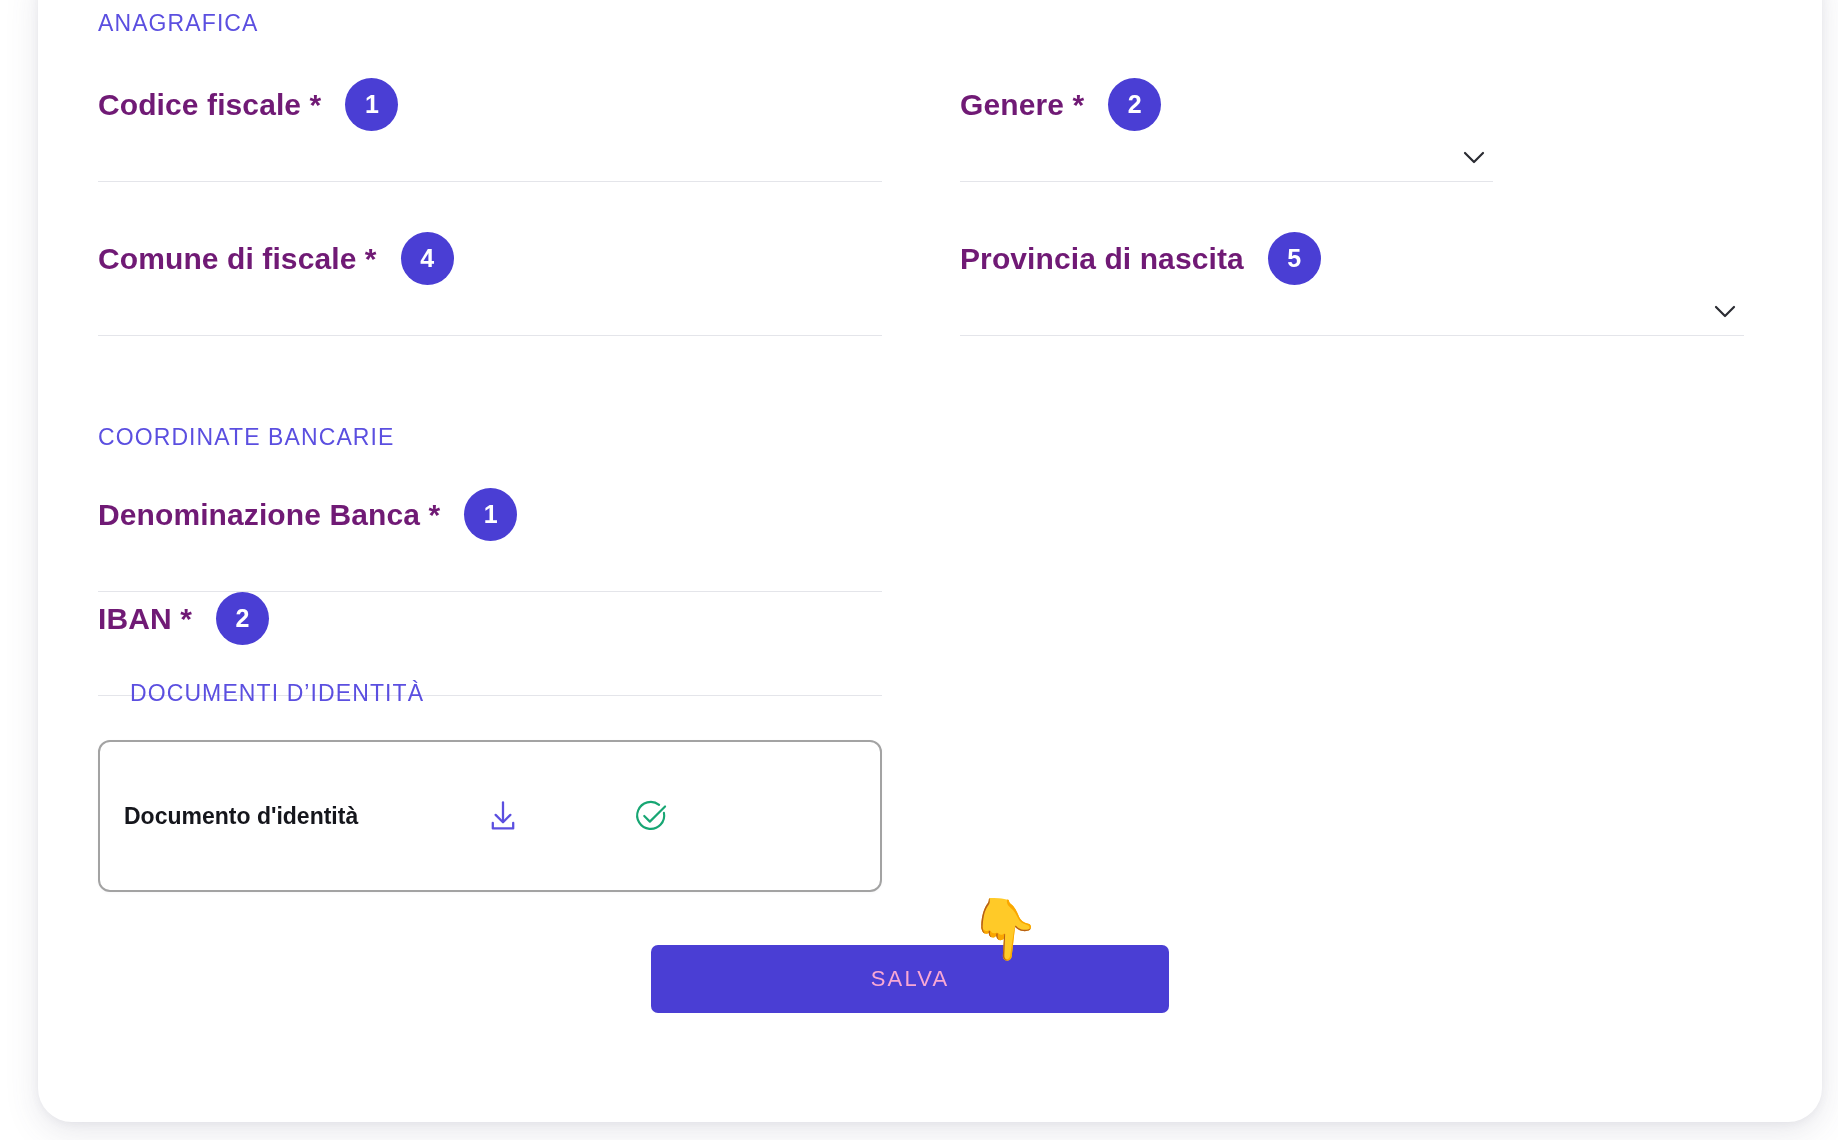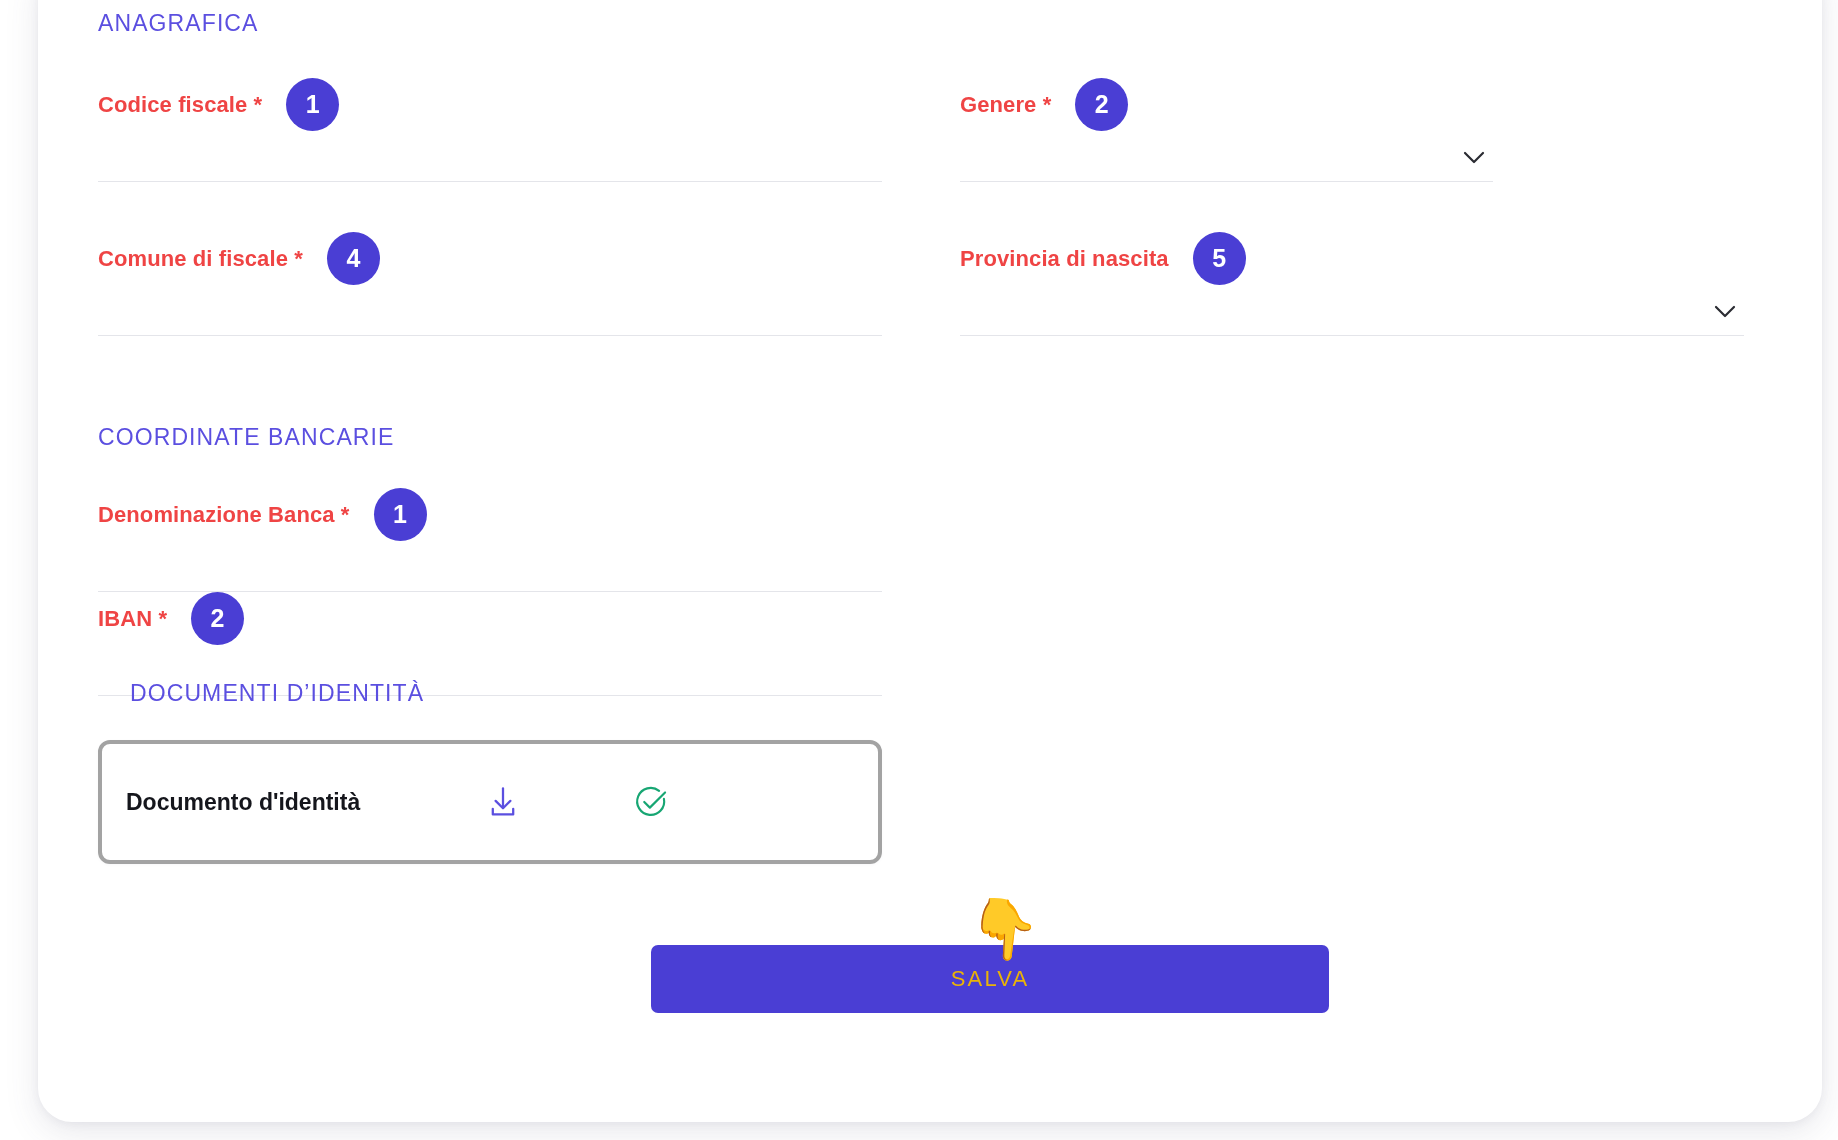--- a/index.html
+++ b/index.html
@@ -69,23 +69,23 @@
   }
   .field-label {
     position: absolute;
     left: 0;
     top: 0;
     display: flex;
     align-items: center;
     white-space: nowrap;
   }
   .label-text {
-    font-size: 22px;
+    font-size: 30px;
     font-weight: 700;
-    color: #ef4444;
+    color: #701a75;
     letter-spacing: 0.1px;
   }
   .badge {
     width: 53px;
     height: 53px;
     border-radius: 50%;
     background: #4A3ED4;
     color: #ffffff;
     font-size: 25px;
     font-weight: 700;
@@ -122,23 +122,23 @@
     bottom: 18px;
     width: 22px;
     height: 13px;
     pointer-events: none;
   }
   .chevron svg { display: block; }
 
   
   .doc-card {
     position: relative;
-    height: 124px;
+    height: 152px;
     background: #ffffff;
-    border: 4px solid #a3a3a3;
+    border: 2px solid #a3a3a3;
     border-radius: 12px;
     display: flex;
     align-items: center;
     box-shadow: 0 1px 3px rgba(80,80,110,0.04);
   }
   .doc-label {
     position: absolute;
     left: 24px;
     font-size: 23px;
     font-weight: 700;
@@ -153,26 +153,26 @@
     align-items: center;
     justify-content: center;
     cursor: pointer;
   }
   .doc-icon.download { left: 49%; }
   .doc-icon.check    { left: 68%; }
 
   
   .save-btn {
     position: absolute;
-    width: 678px;
+    width: 518px;
     height: 68px;
     background: #4A3ED4;
     border: none;
     border-radius: 7px;
-    color: #eab308;
+    color: #f9a8d4;
     font-family: "Liberation Sans", sans-serif;
     font-size: 22px;
     letter-spacing: 2.2px;
     cursor: pointer;
   }
 
   .hand-cursor {
     position: absolute;
     font-size: 58px;
     line-height: 1;

